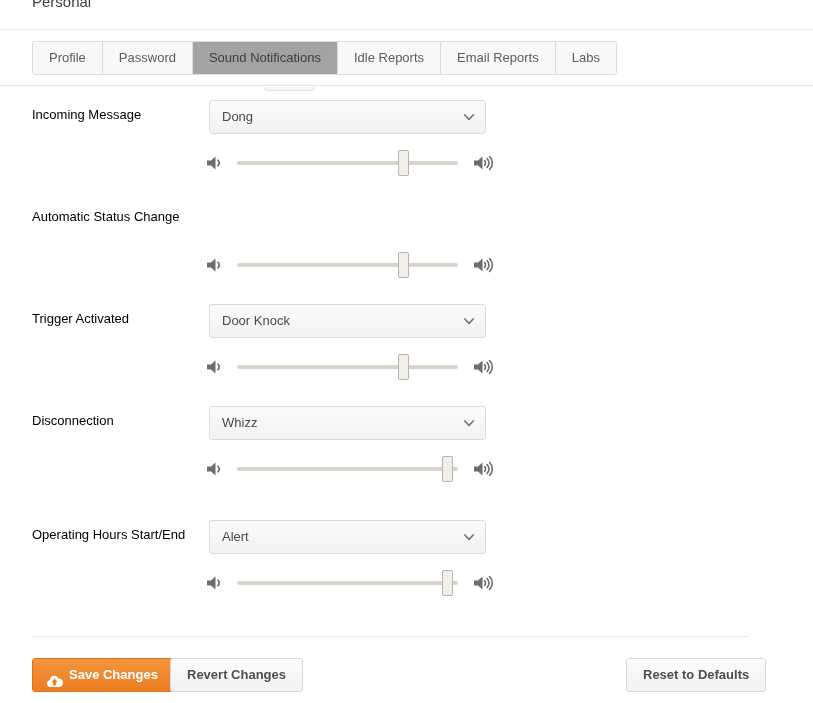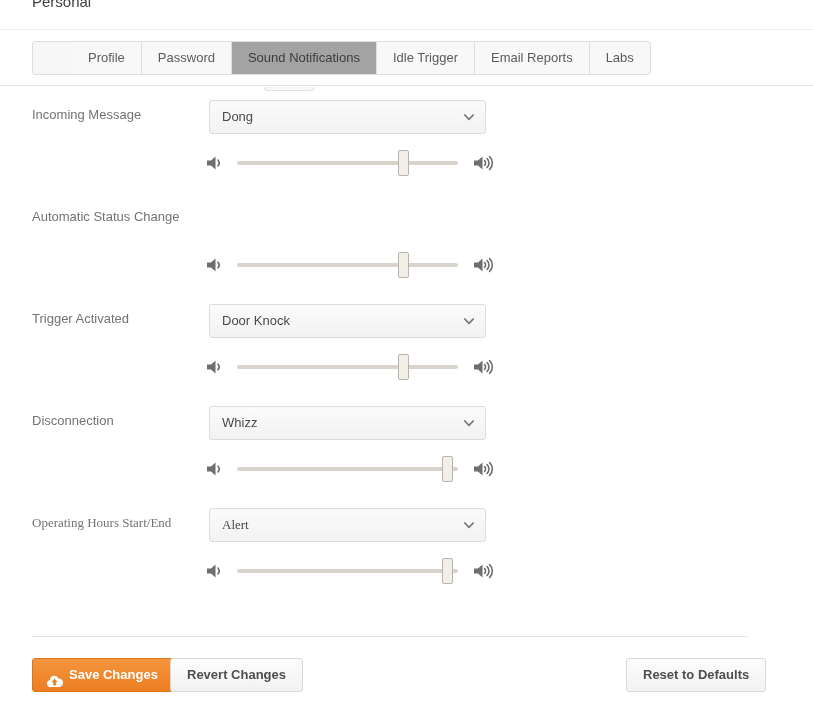--- a/index.html
+++ b/index.html
@@ -52,21 +52,20 @@
     position: absolute;
     left: 32px;
     top: 10px;
     display: flex;
     border: 1px solid #dddddd;
     border-radius: 3px;
     overflow: hidden;
     background: #f7f7f7;
     height: 34px;
     box-sizing: border-box;
-    padding-left: 39px;
   }
   .tab {
     padding: 0 16px;
     height: 32px;
     line-height: 32px;
     font-size: 13px;
     color: #5c5c5c;
     background: #f8f8f8;
     border-right: 1px solid #dddddd;
     white-space: nowrap;
@@ -106,21 +105,21 @@
     position: absolute;
     left: 0;
     width: 813px;
     height: 102px;
   }
   .row-label {
     position: absolute;
     left: 32px;
     top: 20px;
     font-size: 13px;
-    color: #737373;
+    color: #000000;
     white-space: nowrap;
     line-height: 16px;
   }
 
   
   .sound-select {
     position: absolute;
     left: 209px;
     top: 13px;
     width: 277px;
@@ -251,21 +250,21 @@
 
 <div class="page-header">
   <div class="page-header-title">Personal</div>
 </div>
 
 <div class="tabbar-wrap">
   <div class="tabbar" id="tabbar">
       <div class="tab">Profile</div>
       <div class="tab">Password</div>
       <div class="tab active">Sound Notifications</div>
-      <div class="tab">Idle Trigger</div>
+      <div class="tab">Idle Reports</div>
       <div class="tab">Email Reports</div>
       <div class="tab">Labs</div>
     </div>
 </div>
 
 <div class="content">
   <div class="clipped-remnant"></div>
   <div id="rows">
       <div class="sound-row" style="top: 0px;">
         <div class="row-label">Incoming Message</div>
@@ -354,21 +353,21 @@
             <div class="slider-thumb" style="left: 209.95px;"></div>
           </div>
           <span class="speaker-icon speaker-high"><svg width="22" height="20" viewBox="0 0 22 20">
               <path d="M1 7.5 L5 7.5 L9.5 3.5 L9.5 16.5 L5 12.5 L1 12.5 Z" fill="#6e6e6e"></path>
               <path d="M11.6 7.6 A3.4 3.4 0 0 1 11.6 12.4" stroke="#6e6e6e" stroke-width="1.6" fill="none" stroke-linecap="round"></path>
               <path d="M14.1 5.6 A6.1 6.1 0 0 1 14.1 14.4" stroke="#6e6e6e" stroke-width="1.6" fill="none" stroke-linecap="round"></path>
               <path d="M16.6 3.6 A8.8 8.8 0 0 1 16.6 16.4" stroke="#6e6e6e" stroke-width="1.6" fill="none" stroke-linecap="round"></path>
             </svg></span>
         </div>
       </div>
-      <div class="sound-row" style="top: 408px; font-family: Liberation Serif, serif;">
+      <div class="sound-row" style="top: 420px;">
         <div class="row-label">Operating Hours Start/End</div>
         <div class="sound-select">
           <span class="sound-select-text">Alert</span>
           <span class="chevron-down-icon"><svg width="12" height="12" viewBox="0 0 12 12">
               <path d="M1.8 4 L6 8.4 L10.2 4" stroke="#7a7a7a" stroke-width="1.8" fill="none" stroke-linecap="round" stroke-linejoin="round"></path>
             </svg></span>
         </div>
         <div class="volume-group">
           <span class="speaker-icon speaker-low"><svg width="22" height="20" viewBox="0 0 22 20">
               <path d="M2 7.5 L6 7.5 L10.5 3.5 L10.5 16.5 L6 12.5 L2 12.5 Z" fill="#6e6e6e"></path>

